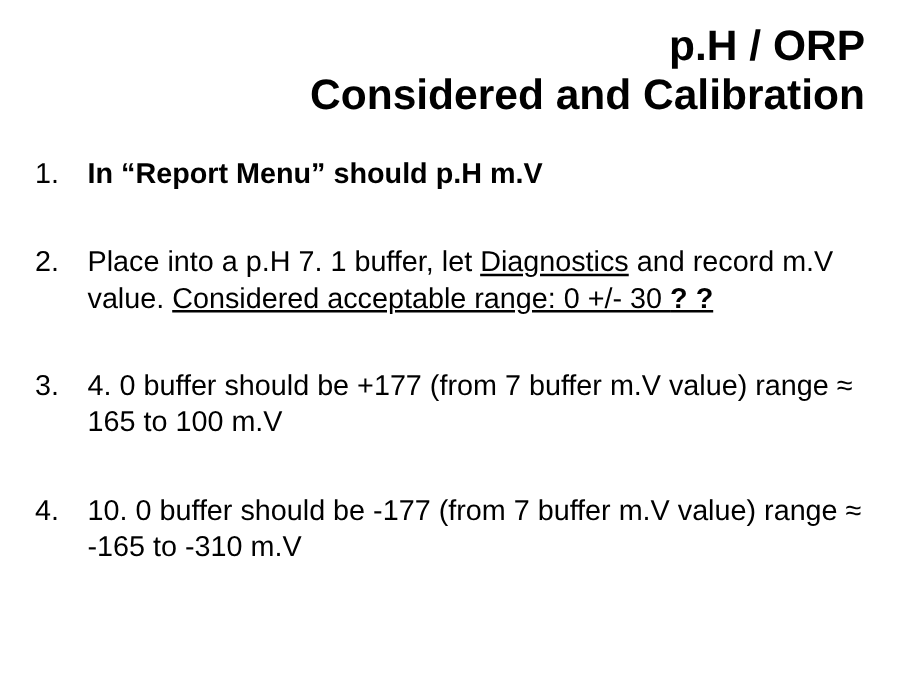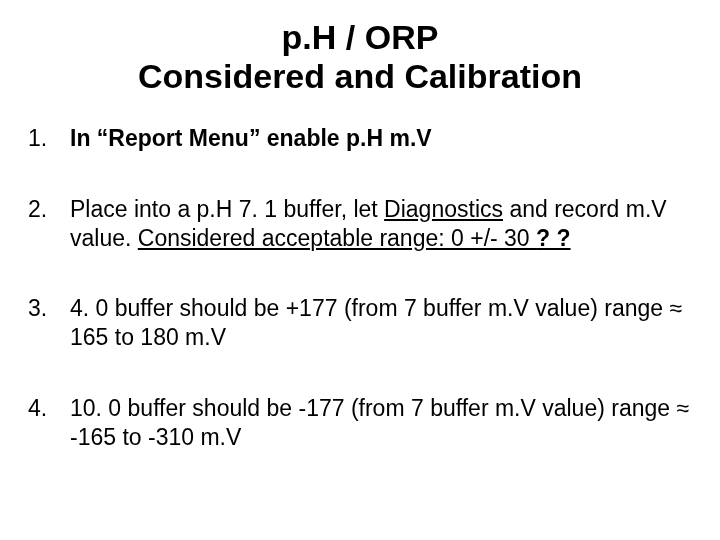--- a/index.html
+++ b/index.html
@@ -11,21 +11,21 @@
     font-family: Arial, Helvetica, sans-serif;
     color: #000;
   }
   .slide {
     box-sizing: border-box;
     width: 720px;
     height: 540px;
     padding: 18px 28px 20px 28px;
   }
   .title {
-    text-align: center;
+    text-align: right;
     font-weight: 700;
     font-size: 34px;
     line-height: 1.15;
     margin: 0 0 28px 0;
   }
   ol.steps {
     list-style: none;
     padding: 0;
     margin: 0;
   }
@@ -55,31 +55,31 @@
 
   <h1 class="title">
     <span>p.H / ORP</span><br>
     <span>Considered and Calibration</span>
   </h1>
 
   <ol class="steps">
 
     <li>
       <span class="num">1.</span>
-      <span class="body b">In “Report Menu” enable p.H m.V</span>
+      <span class="body b">In “Report Menu” should p.H m.V</span>
     </li>
 
     <li>
       <span class="num">2.</span>
       <span class="body"><span>Place into a p.H 7. 1 buffer, let </span><span class="u">Diagnostics</span><span> and record m.V value. </span><span class="u">Considered acceptable range: 0 +/- 30 </span><span class="b u">? ?</span></span>
     </li>
 
     <li>
       <span class="num">3.</span>
-      <span class="body"><span>4. 0 buffer should be +177 </span><span class="i">(from 7 buffer m.V value)</span><span> range </span><span class="approx">≈</span><span> 165 to 180 m.V</span></span>
+      <span class="body"><span>4. 0 buffer should be +177 </span><span class="i">(from 7 buffer m.V value)</span><span> range </span><span class="approx">≈</span><span> 165 to 100 m.V</span></span>
     </li>
 
     <li>
       <span class="num">4.</span>
       <span class="body"><span>10. 0 buffer should be -177 </span><span class="i">(from 7 buffer m.V value)</span><span> range </span><span class="approx">≈</span><span> -165 to -310 m.V</span></span>
     </li>
 
   </ol>
 
 </div>

